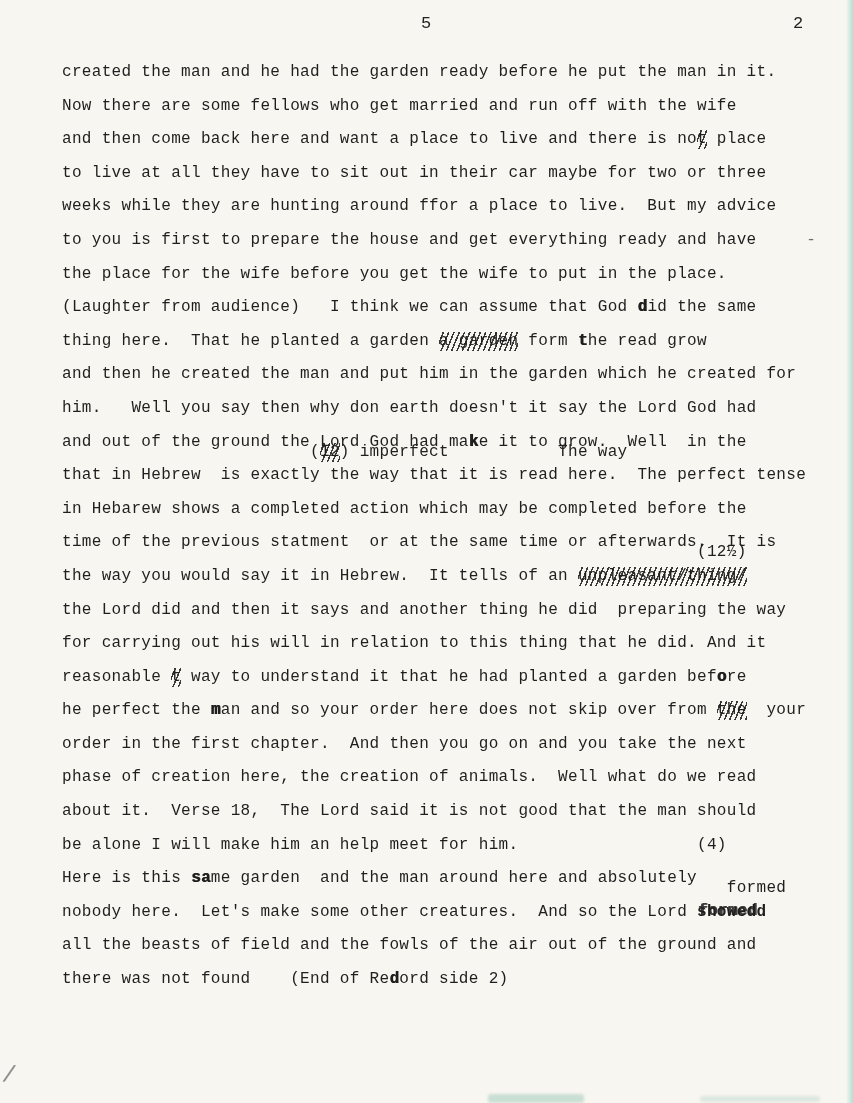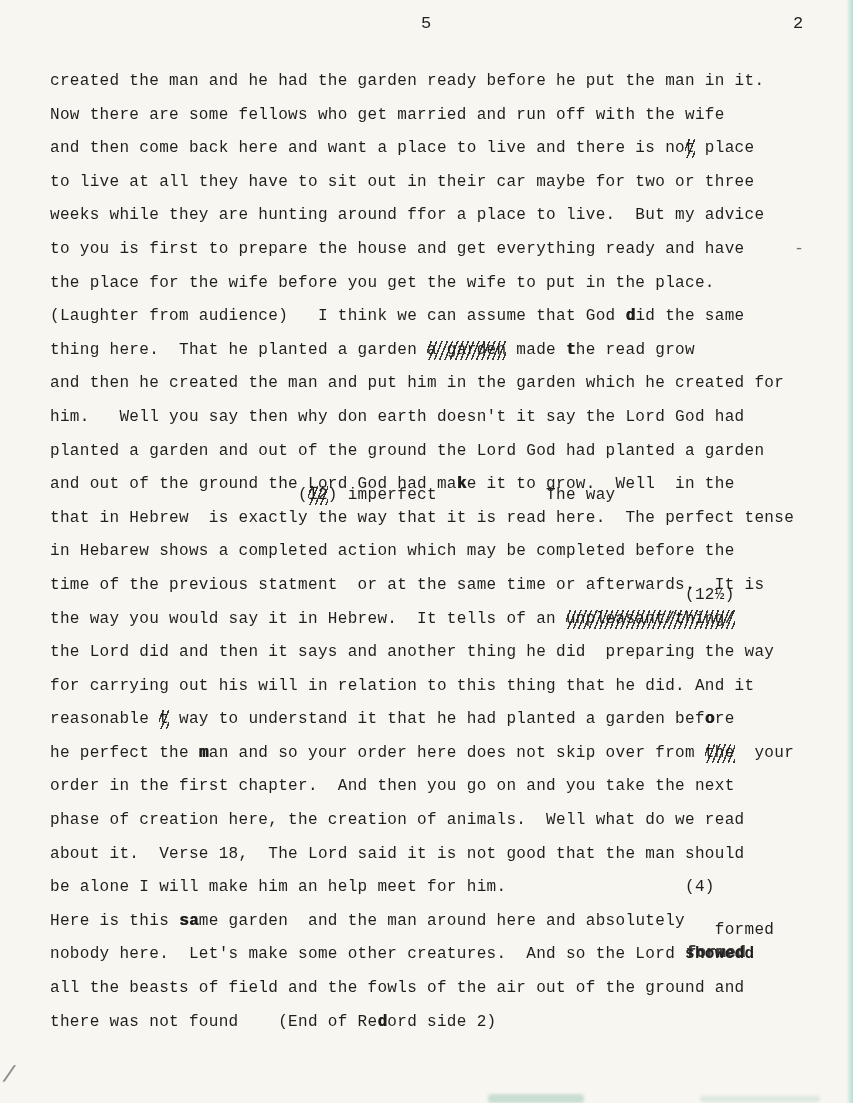--- a/index.html
+++ b/index.html
@@ -23,24 +23,23 @@
     position: absolute;
     top: 14px;
     font-size: 17px;
     color: #222;
   }
   #hdr-center { left: 421px; }
   #hdr-right  { left: 793px; }
 
   #typed-area {
     position: absolute;
-    left: 50px;
+    left: 62px;
     top: 56px;
     right: 0;
-    margin-top: 9px;
   }
   .line {
     height: 33.6px;
     line-height: 33.6px;
     white-space: pre;
   }
   .line.half {
     position: relative;
     height: 0;
     line-height: 0;
@@ -135,24 +134,23 @@
 
   <div id="typed-area">
       <div class="line"><span class="s-n">created the man and he had the garden ready before he put the man in it.</span></div>
       <div class="line"><span class="s-n">Now there are some fellows who get married and run off with the wife</span></div>
       <div class="line"><span class="s-n">and then come back here and want a place to live and there is no</span><span class="s-x">t</span><span class="s-n"> place</span></div>
       <div class="line"><span class="s-n">to live at all they have to sit out in their car maybe for two or three</span></div>
       <div class="line"><span class="s-n">weeks while they are hunting around ffor a place to live.  But my advice</span></div>
       <div class="line"><span class="s-n">to you is first to prepare the house and get everything ready and have</span><span class="s-n">     </span><span class="s-p">-</span></div>
       <div class="line"><span class="s-n">the place for the wife before you get the wife to put in the place.</span></div>
       <div class="line"><span class="s-n">(Laughter from audience)   I think we can assume that God </span><span class="s-b">d</span><span class="s-n">id the same</span></div>
-      <div class="line"><span class="s-n">thing here.  That he planted a garden </span><span class="s-x">a garden</span><span class="s-n"> made </span><span class="s-b">t</span><span class="s-n">he read grow</span></div>
+      <div class="line"><span class="s-n">thing here.  That he planted a garden </span><span class="s-x">a garden</span><span class="s-n"> form </span><span class="s-b">t</span><span class="s-n">he read grow</span></div>
       <div class="line"><span class="s-n">and then he created the man and put him in the garden which he created for</span></div>
       <div class="line"><span class="s-n">him.   Well you say then why don earth doesn't it say the Lord God </span><span class="s-u">had</span></div>
-      <div class="line"><span class="s-n">planted a garden and out of the ground the Lord God had planted a garden</span></div>
       <div class="line"><span class="s-n">and out of the ground the Lord God had ma</span><span class="s-b">k</span><span class="s-n">e it to grow.  Well  in the</span></div>
       <div class="line half"><span class="half-inner"><span class="s-n">                         (</span><span class="s-x">12</span><span class="s-n">) imperfect</span><span class="s-n">           </span><span class="s-n">The way</span></span></div>
       <div class="line"><span class="s-n">that in Hebrew  is exactly the way that it is read here.  The perfect tense</span></div>
       <div class="line"><span class="s-n">in Hebarew shows a completed action which may be completed before the</span></div>
       <div class="line"><span class="s-n">time of the previous statment  or at the same time or afterwards.  It is</span></div>
       <div class="line half"><span class="half-inner"><span class="s-n">                                                                </span><span class="s-n">(12½)</span></span></div>
       <div class="line"><span class="s-n">the way you would say it in Hebrew.  It tells of an </span><span class="s-x">unpleasant/thing/</span></div>
       <div class="line"><span class="s-n">the Lord did and then it says and another thing he did  preparing the way</span></div>
       <div class="line"><span class="s-n">for carrying out his will in relation to this thing that he did. And it</span></div>
       <div class="line"><span class="s-n">reasonable </span><span class="s-x">t</span><span class="s-n"> way to understand it that he had planted a garden bef</span><span class="s-b">o</span><span class="s-n">re</span></div>

